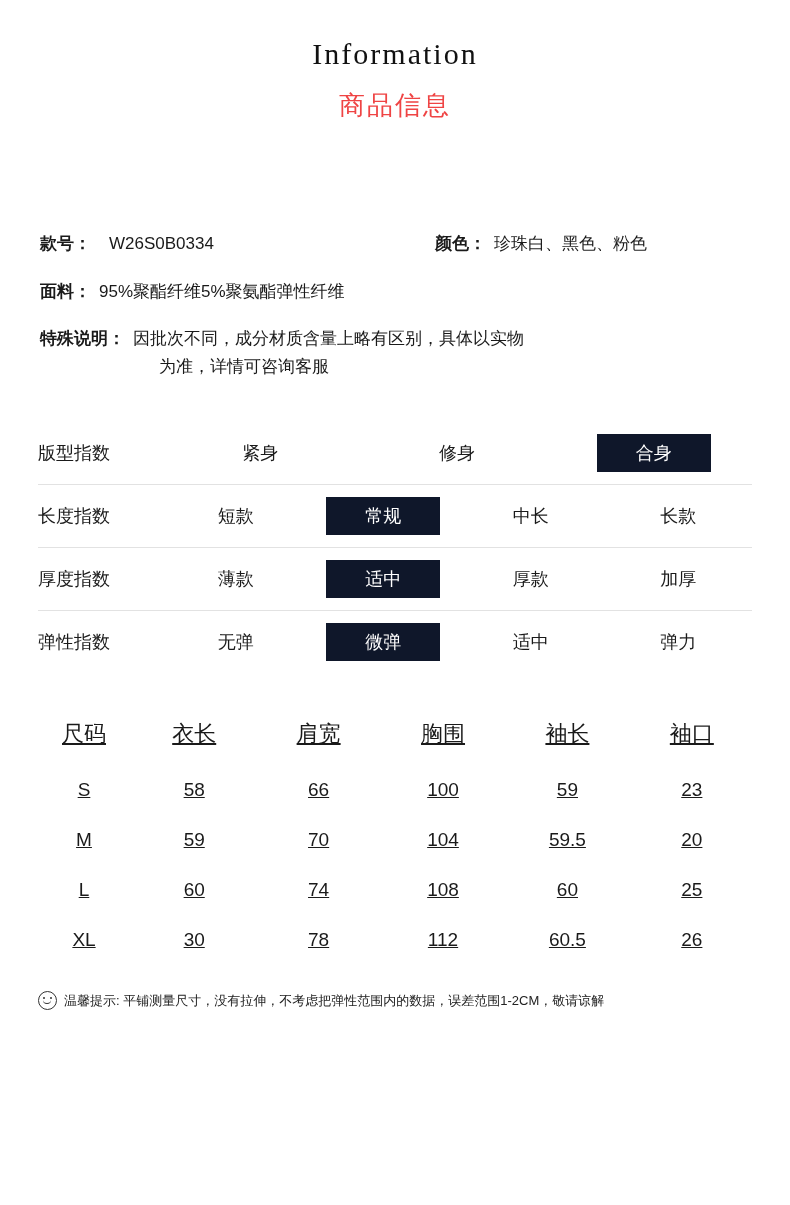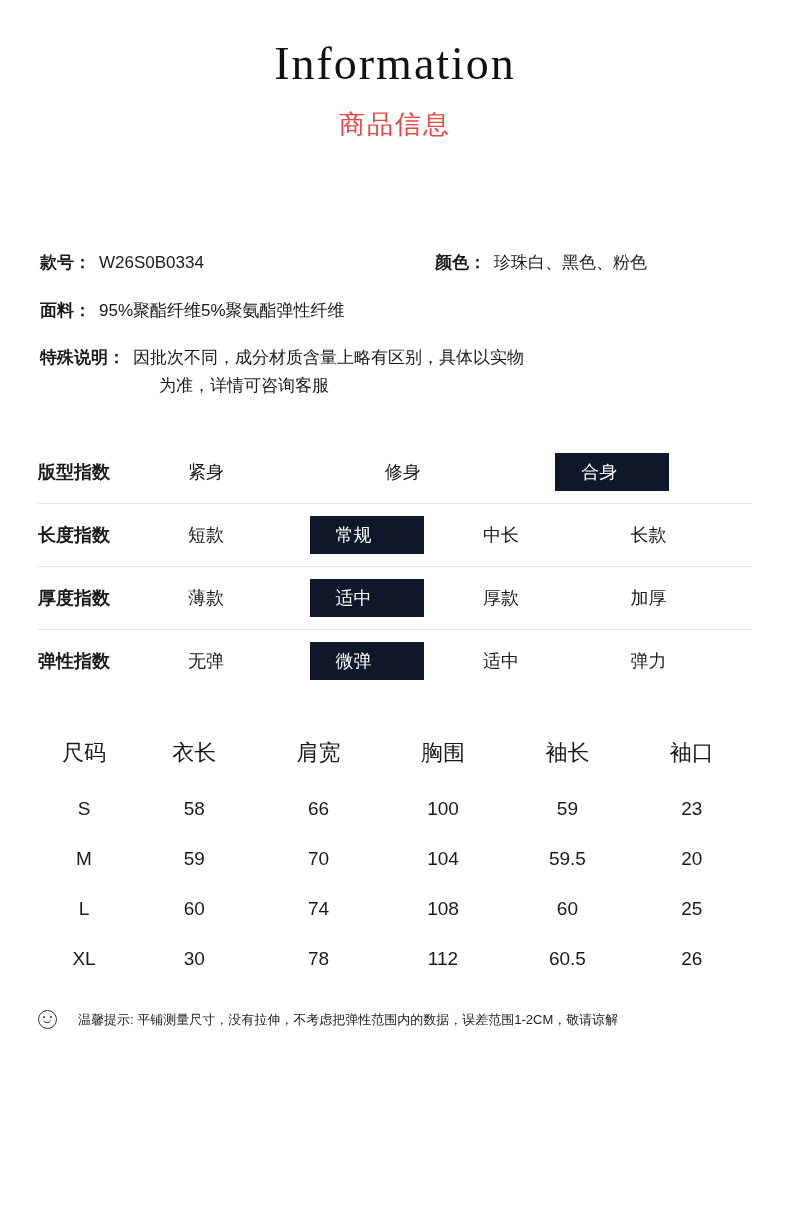--- a/index.html
+++ b/index.html
@@ -16,21 +16,21 @@
     overflow: hidden;
   }
 
   
   .header {
     text-align: center;
     padding-top: 36px;
   }
   .header-title-en {
     font-family: "Liberation Serif", serif;
-    font-size: 46px;
+    font-size: 30px;
     font-weight: 400;
     letter-spacing: 2px;
     color: #111;
     line-height: 1.2;
   }
   .header-title-cn {
     font-size: 26px;
     font-weight: 400;
     letter-spacing: 2px;
     color: #ef4444;
@@ -58,20 +58,21 @@
     margin-left: 8px;
     white-space: nowrap;
   }
   .info-row-split {
     display: flex;
     justify-content: flex-start;
   }
   .info-col-left {
     display: flex;
     width: 395px;
+    gap: 10px;
   }
   .info-col-right {
     display: flex;
   }
   .special-text {
     margin-left: 8px;
     max-width: 560px;
     line-height: 1.65;
     font-family: Liberation Mono, monospace;
   }
@@ -88,27 +89,27 @@
   .index-row {
     display: flex;
     align-items: center;
     height: 62px;
     border-bottom: 1px solid #e2e2e2;
   }
   .index-row:last-child { border-bottom: none; }
   .index-name {
     width: 124px;
     font-size: 18px;
-    font-weight: bold;
+    font-weight: normal;
     text-align: left;
     flex: none;
   }
   .index-opt {
     flex: 1;
-    text-align: left;
+    text-align: center;
     font-size: 18px;
     color: #1a1a1a;
   }
   .index-opt .chip {
     display: inline-block;
     padding: 7px 26px;
     min-width: 62px;
   }
   .index-opt.active .chip {
     background: #0f172a;
@@ -127,39 +128,39 @@
   .size-head {
     height: 62px;
   }
   .size-row {
     height: 50px;
   }
   .size-cell {
     flex: 1;
     text-align: center;
     font-size: 19px;
+    text-decoration: underline;
   }
   .size-head .size-cell {
     font-size: 22px;
     font-weight: normal;
   }
   .size-cell.first {
     flex: 0 0 96px;
     text-align: center;
   }
 
   
   .tip {
     margin-top: 26px;
     padding: 0 38px;
     display: flex;
     align-items: center;
     font-size: 13px;
     color: #222;
-    gap: 14px;
   }
   .tip-face {
     width: 17px;
     height: 17px;
     border: 1.3px solid #333;
     border-radius: 50%;
     margin-right: 7px;
     flex: none;
     position: relative;
   }

